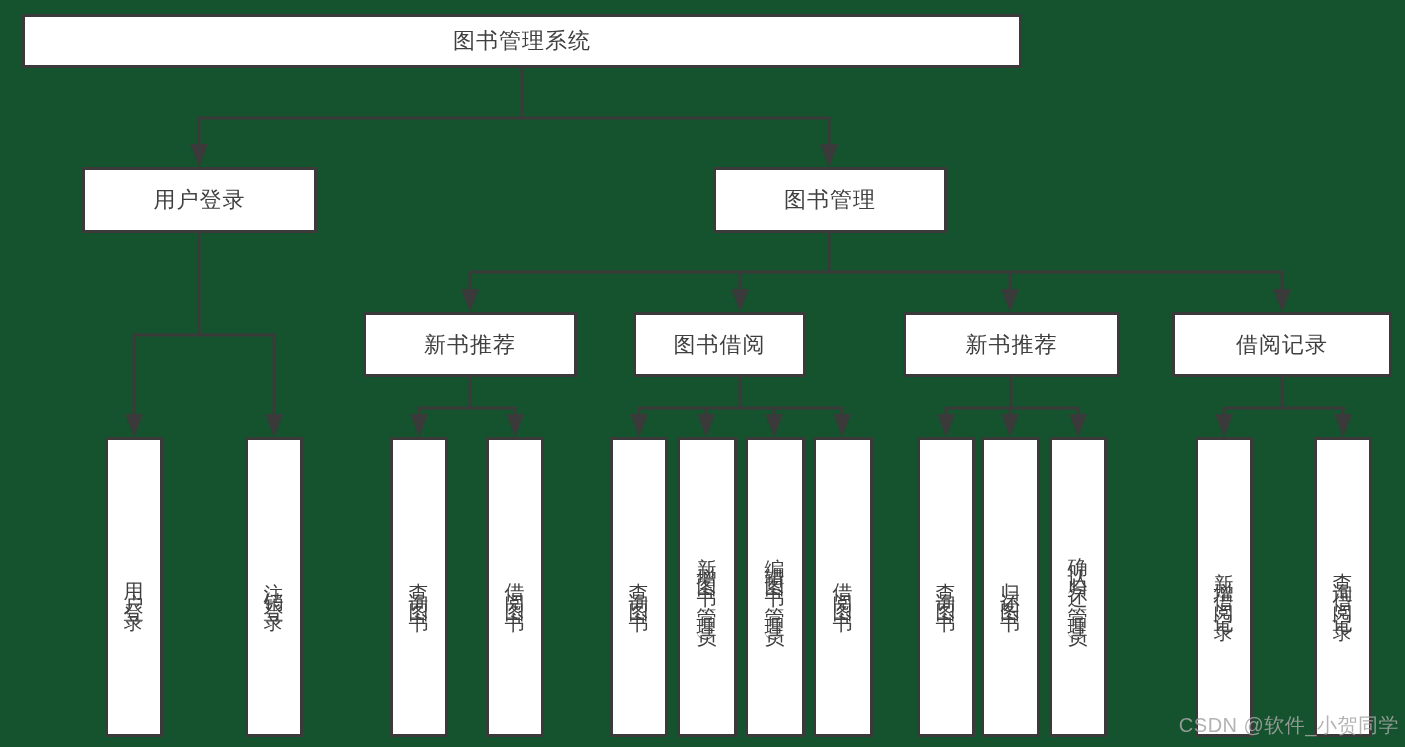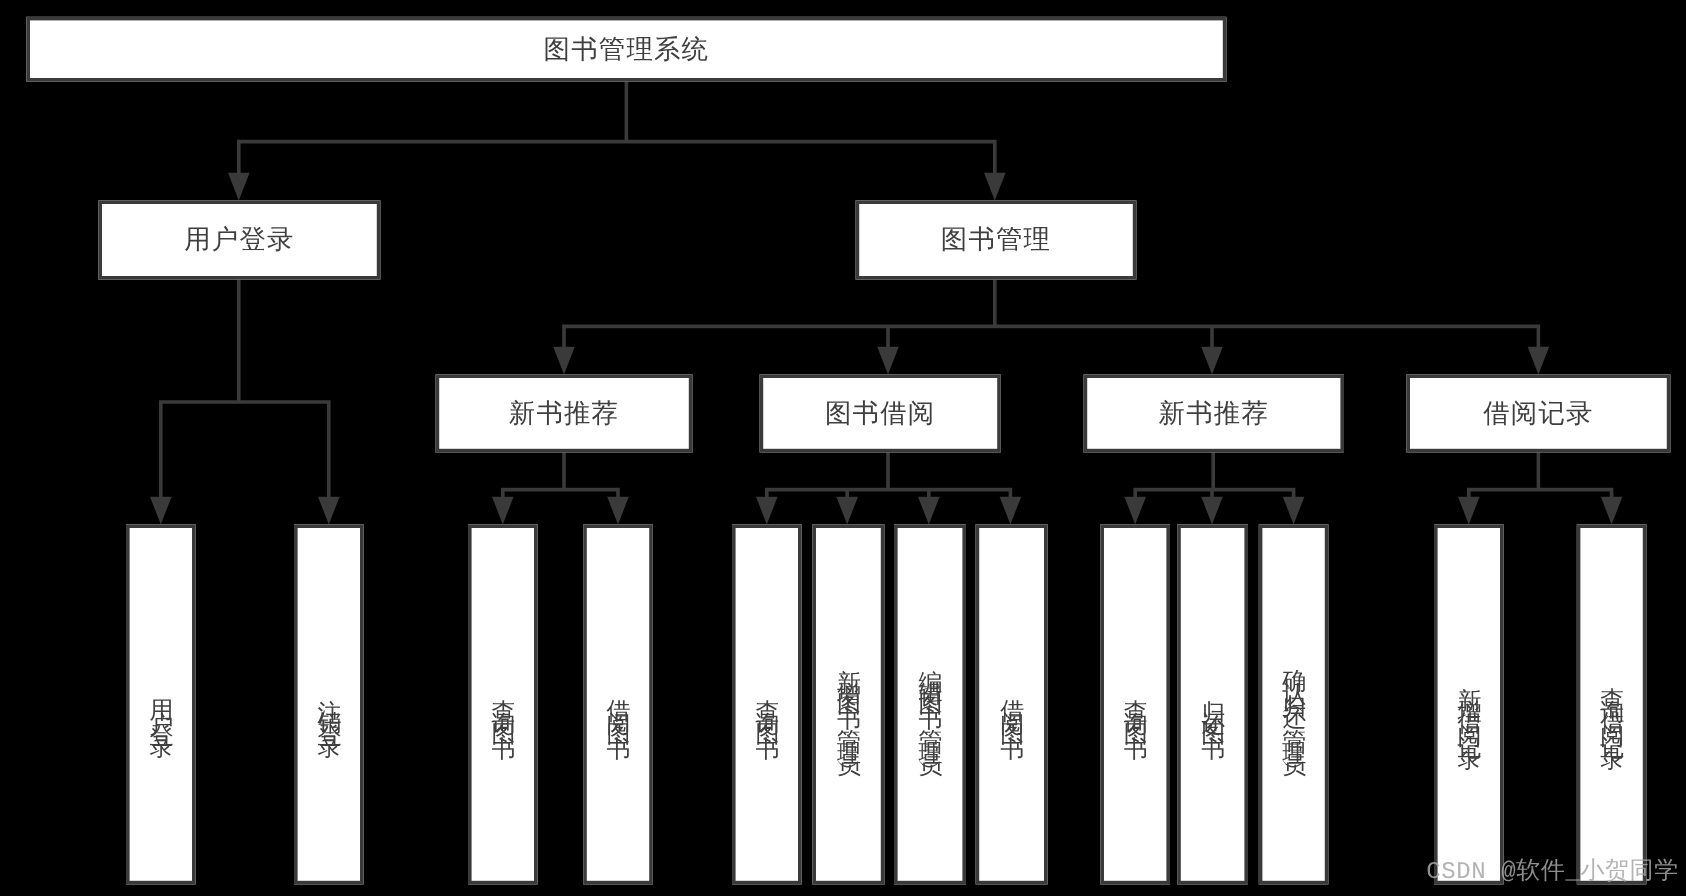--- a/index.html
+++ b/index.html
@@ -1,33 +1,33 @@
 <!DOCTYPE html>
 <html><head>
 <meta charset="utf-8">
 <style>
   html,body{margin:0;padding:0;background:#fff;}
   .stage{
-    position:relative;width:1405px;height:747px;background:#000000;overflow:hidden;
+    position:relative;width:1405px;height:747px;background:#14532d;overflow:hidden;
     font-family:"Liberation Sans","DejaVu Sans",sans-serif;
   }
   .connectors{position:absolute;left:0;top:0;z-index:0;}
   .box{
     position:absolute;box-sizing:border-box;background:#fff;
     border:3px solid #3a3a3a;display:flex;align-items:center;justify-content:center;
     color:#3f3f3f;z-index:1;
   }
   .hbox{font-size:22px;letter-spacing:1px;white-space:nowrap;}
   .vbox{
     writing-mode:vertical-rl;text-orientation:mixed;
     font-size:20px;letter-spacing:10px;line-height:1;
   }
   .watermark{
     position:absolute;right:6px;top:712px;z-index:2;
-    font-size:20px;color:#a6a6a6;opacity:.85;letter-spacing:.5px;white-space:nowrap;font-family:Liberation Mono, monospace;
+    font-size:20px;color:#a6a6a6;opacity:.85;letter-spacing:.5px;white-space:nowrap;
   }
 </style>
 </head>
 <body>
 
 <div class="stage">
 
   <svg class="connectors" width="1405" height="747" viewBox="0 0 1405 747">
     <g stroke="#3a3a3a" stroke-width="3" fill="none">
 
@@ -67,21 +67,21 @@
       <polygon points="1334,414 1352,414 1343,437"></polygon>
     </g>
   </svg>
 
   <div class="box hbox" style="left:22px;top:14px;width:1000px;height:54px">图书管理系统</div>
 
   <div class="box hbox" style="left:82px;top:167px;width:235px;height:66px">用户登录</div>
   <div class="box hbox" style="left:363px;top:312px;width:214px;height:65px">新书推荐</div>
 
   <div class="box hbox" style="left:713px;top:167px;width:234px;height:66px">图书管理</div>
-  <div class="box hbox" style="left:633px;top:312px;width:201px;height:65px">图书借阅</div>
+  <div class="box hbox" style="left:633px;top:312px;width:173px;height:65px">图书借阅</div>
   <div class="box hbox" style="left:903px;top:312px;width:217px;height:65px">新书推荐</div>
   <div class="box hbox" style="left:1172px;top:312px;width:220px;height:65px">借阅记录</div>
 
   <div class="box vbox" style="left:105px;top:437px;width:58px;height:300px">用户登录</div>
   <div class="box vbox" style="left:245px;top:437px;width:58px;height:300px">注销登录</div>
 
   <div class="box vbox" style="left:390px;top:437px;width:58px;height:300px">查询图书</div>
   <div class="box vbox" style="left:486px;top:437px;width:58px;height:300px">借阅图书</div>
 
   <div class="box vbox" style="left:610px;top:437px;width:58px;height:300px">查询图书</div>

